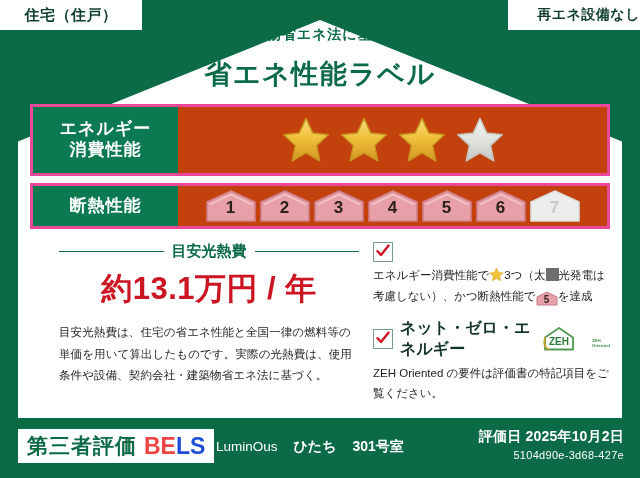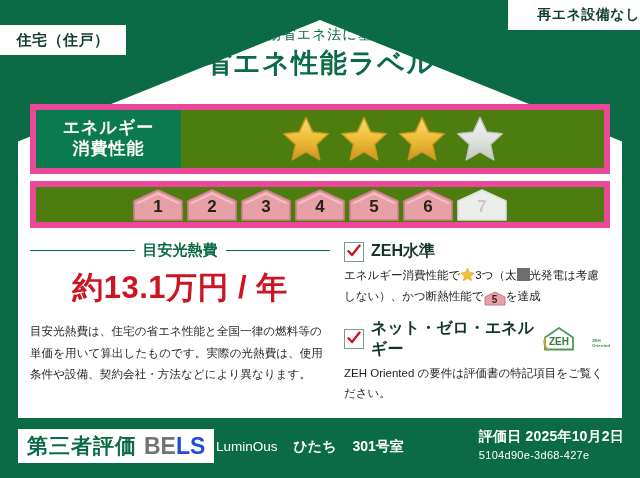--- a/index.html
+++ b/index.html
@@ -15,60 +15,60 @@
   
   .corner-tag{
     position:absolute;
     background:#ffffff;
     color:#0f3d2e;
     font-weight:bold;
     display:flex;align-items:center;justify-content:center;
     letter-spacing:.5px;
     z-index:6;
   }
-  #tag-left{ left:0;  top:0; width:126px;height:30px; font-size:15px;margin-top:25px; }
+  #tag-left{ left:0;  top:0; width:142px;height:30px; font-size:15px; }
   #tag-right{ right:0; top:0; width:132px;height:30px; font-size:14px;justify-content:flex-end; }
 
   
   .roof{
     position:absolute;
     left:18px; right:18px; top:20px; bottom:60px;
     background:#ffffff;
     z-index:2;
     clip-path:polygon(0% 30.5%, 50% 0%, 100% 30.5%, 100% 100%, 0% 100%);
   }
   .header{
     position:absolute;
     left:0;right:0;top:26px;
     z-index:4;
     text-align:center;
     color:#0b6b46;
     pointer-events:none;
   }
   .header .sub{
-    font-size:14px;font-weight:normal;letter-spacing:1px;
-    margin-bottom:1px;
+    font-size:14px;font-weight:bold;letter-spacing:1px;
+    margin-bottom:12px;
   }
   .header .main{
     font-size:27px;font-weight:bold;letter-spacing:1.5px;
   }
 
   
   .card{
     position:absolute;
     left:30px; right:30px; top:104px; bottom:72px;
     z-index:5;
     display:flex;flex-direction:column;
   }
 
   
   .rating-row{
     display:flex;align-items:stretch;
-    background:#4d7c0f;
-    border:6px solid #ec4899;
+    background:#c2410c;
+    border:3px solid #ec4899;
     margin-bottom:7px;
   }
   #row-energy{height:76px;}
   #row-insul{height:46px;}
   .row-label{
     background:#0b7a50;
     color:#ffffff;
     font-weight:bold;
     font-size:17px;
     width:145px;
@@ -100,20 +100,21 @@
   }
   .chip svg{position:absolute;left:0;top:0;width:100%;height:100%;}
   .chip span{position:relative;z-index:2;line-height:1;padding-bottom:4px;}
   .chip.off span{color:#c9c9c9;}
 
   
   .lower{
     flex:1;
     display:flex;
     padding-top:4px;
+    margin-left:29px;
   }
   .col-left{
     width:300px;min-width:300px;
     display:flex;flex-direction:column;
   }
   .col-right{
     flex:1;
     padding-left:14px;
     display:flex;flex-direction:column;
     padding-top:2px;
@@ -198,31 +199,31 @@
     height:34px;
     display:flex;align-items:center;
     padding:0 9px;
   }
   .bels-box .jp{
     font-size:21px;font-weight:bold;color:#0b6b46;letter-spacing:1px;
   }
   .bels-box .bels{
     font-size:23px;font-weight:bold;margin-left:7px;letter-spacing:0px;
   }
-  .bels-box .bels .d{color:#737373;margin-top:32px;}
+  .bels-box .bels .d{color:#ef4444;margin-top:32px;}
   .bels-box .bels .l{color:#1d4ed8;}
   .bldg{
     position:absolute;left:216px;top:18px;
     color:#ffffff;font-size:14px;font-weight:bold;
     display:flex;gap:16px;align-items:baseline;
   }
   .bldg .nm{font-weight:normal;font-size:13.5px;}
   .eval{
     position:absolute;right:16px;top:8px;
-    text-align:left;color:#ffffff;
+    text-align:right;color:#ffffff;
   }
   .eval .date{font-size:14px;font-weight:bold;letter-spacing:.2px;}
   .eval .uid{font-size:11px;margin-top:3px;letter-spacing:.3px;}
 </style>
 </head>
 <body>
 
 <div class="corner-tag" id="tag-left">
     <span>住宅（住戸）</span>
   </div>
@@ -284,20 +285,23 @@
                 <stop offset="1" stop-color="#c6c8c3"></stop>
               </linearGradient>
             </defs>
             <path d="M12 1.6 L15.2 8.6 L22.7 9.5 L17.1 14.6 L18.6 22 L12 18.2 L5.4 22 L6.9 14.6 L1.3 9.5 L8.8 8.6 Z" fill="url(#g3)" stroke="#c2c4bf" stroke-width="0.7" stroke-linejoin="round"></path>
           </svg>
         </div>
     </div>
   </div>
 
   <div class="rating-row" id="row-insul">
+    <div class="row-label">
+      <span>断熱性能</span>
+    </div>
     <div class="row-body">
       <div class="chips" id="chips">
           <div class="chip">
             <svg viewBox="0 0 52 34" preserveAspectRatio="none" aria-hidden="true">
               <path d="M2 13 L26 2 L50 13 L50 32 L2 32 Z" fill="#e8a0a8" stroke="#cf8089" stroke-width="1.6" stroke-linejoin="round"></path>
               <path d="M5 15.5 L26 5.5 L47 15.5" fill="none" stroke="#f3c4c9" stroke-width="1.6"></path>
             </svg>
             <span>1</span>
           </div>
           <div class="chip">
@@ -347,33 +351,32 @@
 
   <div class="lower">
 
     <div class="col-left">
       <div class="cost-head">
         <span class="rule"></span>
         <span>目安光熱費</span>
         <span class="rule"></span>
       </div>
       <div class="cost-value">約13.1万円 / 年</div>
-      <div class="cost-note">目安光熱費は、住宅の省エネ性能と全国一律の燃料等の単価を用いて算出したものです。実際の光熱費は、使用条件や設備、契約会社・方法などにより異なります。</div>
+      <div class="cost-note">目安光熱費は、住宅の省エネ性能と全国一律の燃料等の単価を用いて算出したものです。実際の光熱費は、使用条件や設備、契約会社・建築物省エネ法に基づく。</div>
     </div>
 
     <div class="col-right">
 
       <div class="check-item">
         <div class="check-title">
           <span class="checkbox">
             <svg width="16" height="16" viewBox="0 0 16 16" aria-hidden="true">
               <path d="M2.5 8.2 L6 12 L13.6 2.6" fill="none" stroke="#cc1522" stroke-width="2.4" stroke-linecap="round" stroke-linejoin="round"></path>
             </svg>
           </span>
-          <span>ZEH水準</span>
         </div>
         <div class="check-desc">
           <span>エネルギー消費性能で</span><span class="inline-star"><svg viewBox="0 0 24 24" width="15" height="15" aria-hidden="true">
                 <path d="M12 1.6 L15.2 8.6 L22.7 9.5 L17.1 14.6 L18.6 22 L12 18.2 L5.4 22 L6.9 14.6 L1.3 9.5 L8.8 8.6 Z" fill="#f0c23c" stroke="#d9a72c" stroke-width="1"></path>
               </svg></span><span>3つ（太</span><span class="redact"></span><span>光発電は考慮しない）、かつ断熱性能で</span><span class="mini-chip"><svg viewBox="0 0 22 15" preserveAspectRatio="none" aria-hidden="true">
                 <path d="M1 6 L11 1 L21 6 L21 14 L1 14 Z" fill="#e8a0a8" stroke="#c77a84" stroke-width="1"></path>
               </svg><i>5</i></span><span>を達成</span>
         </div>
       </div>
 

